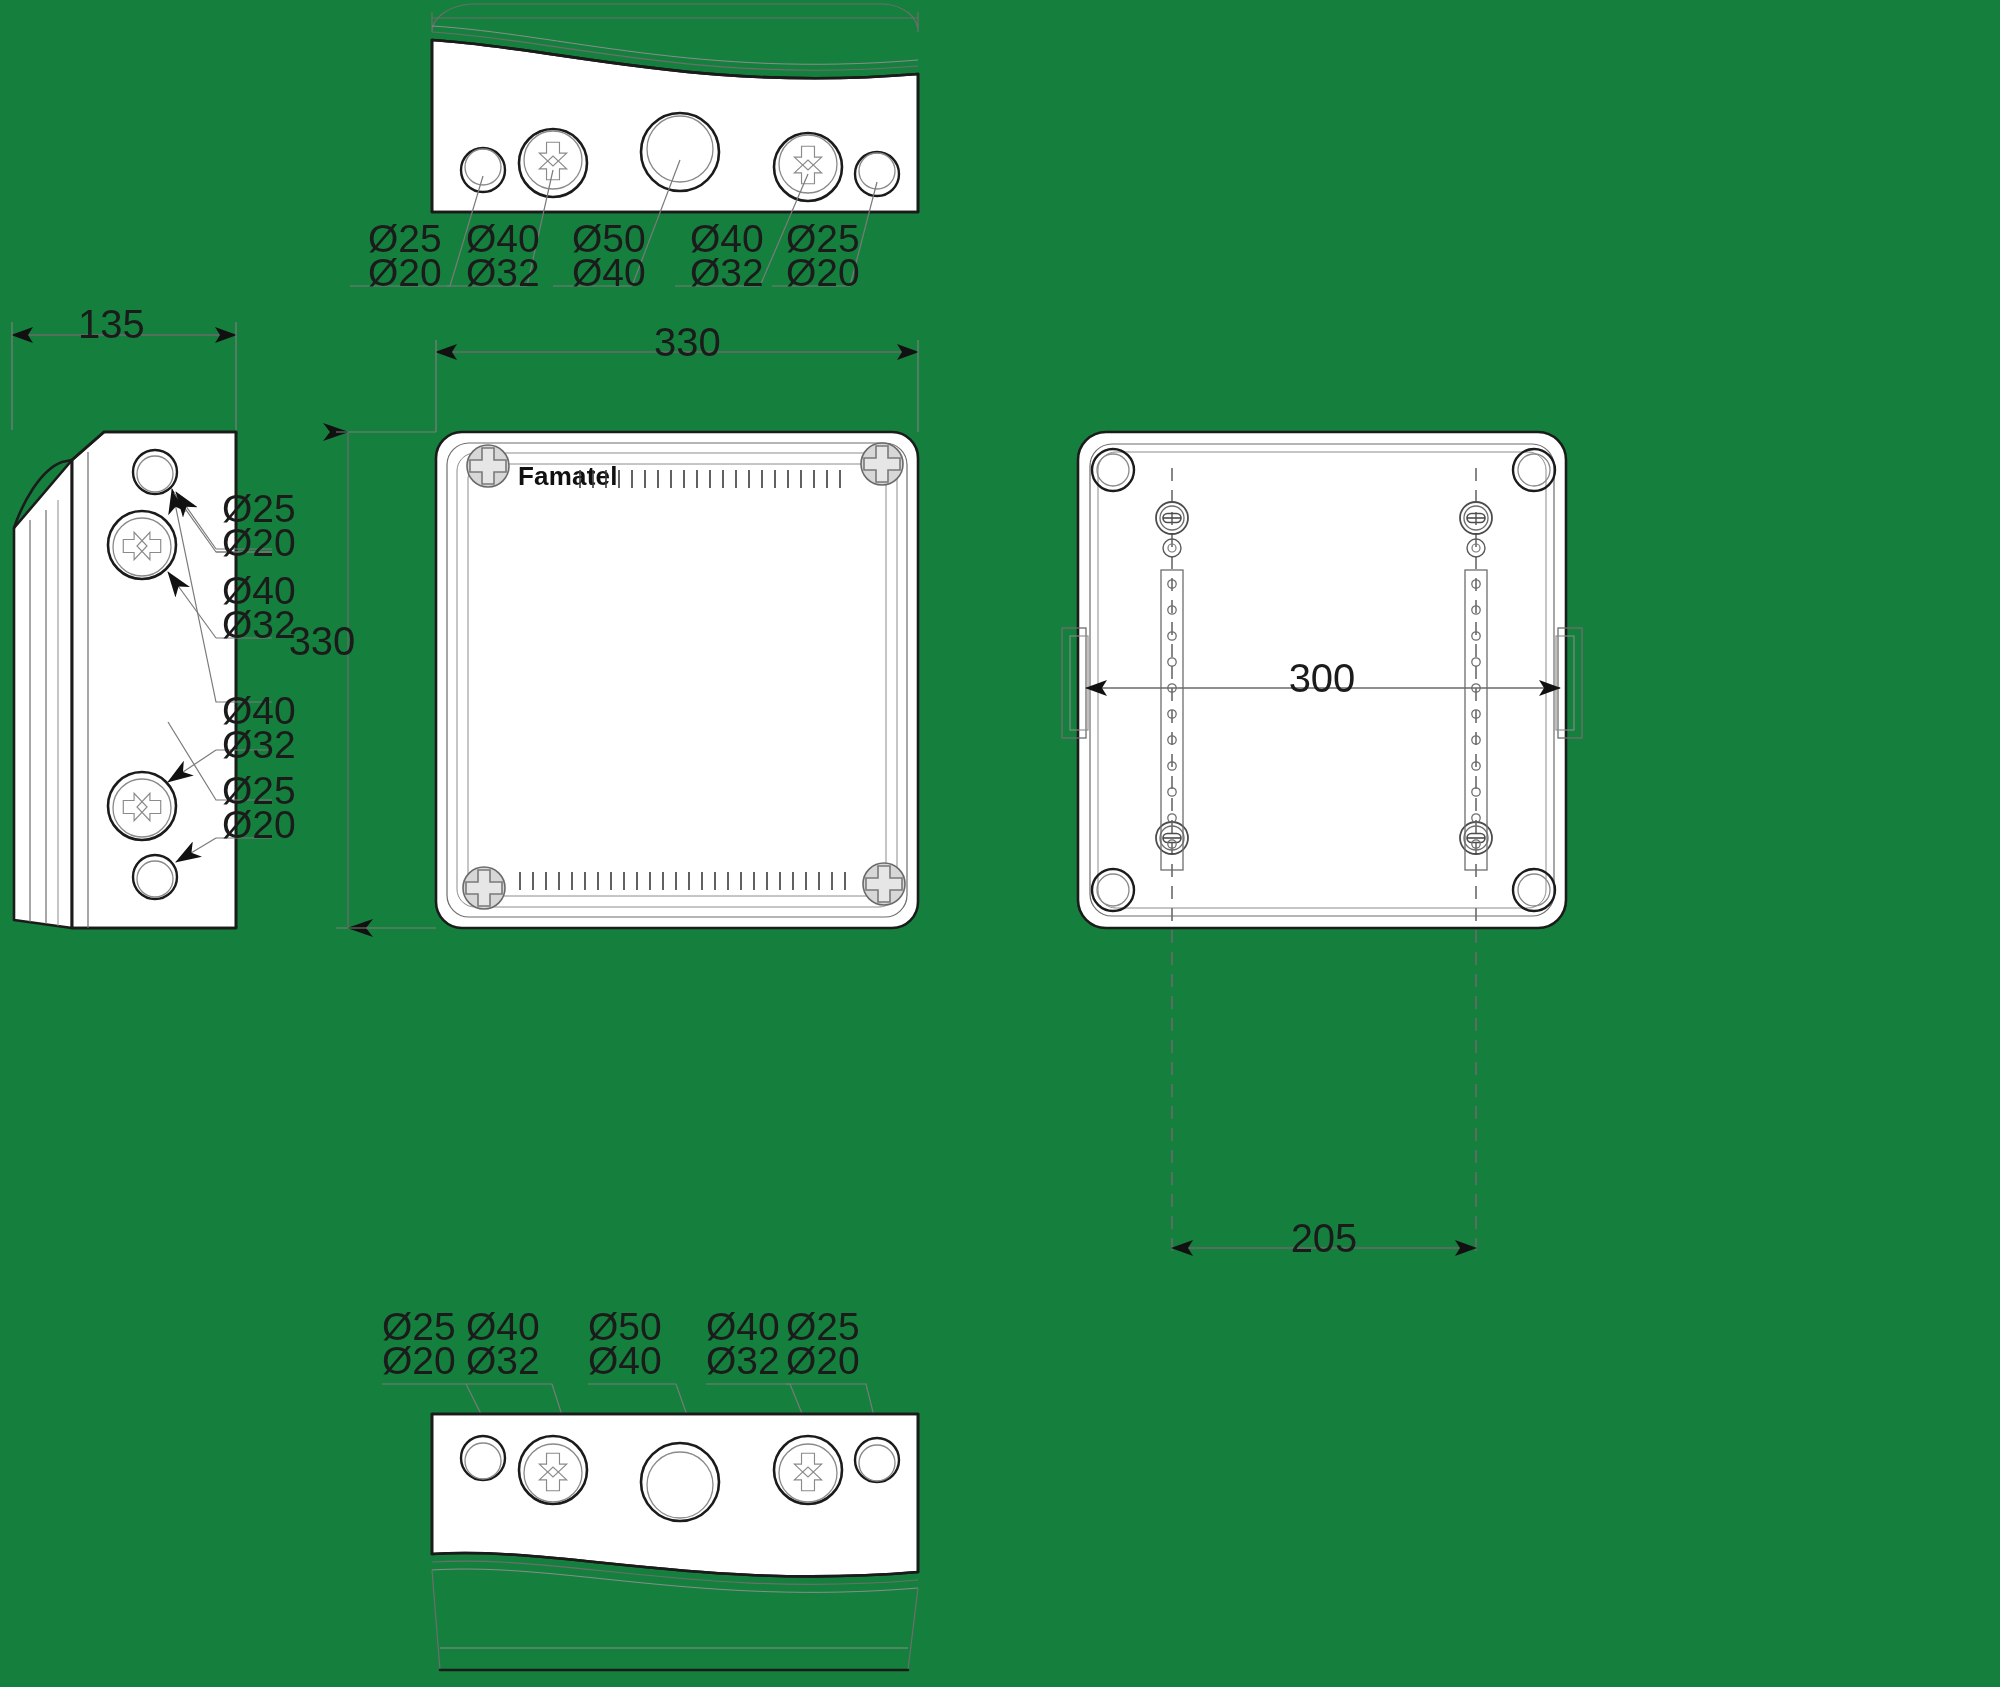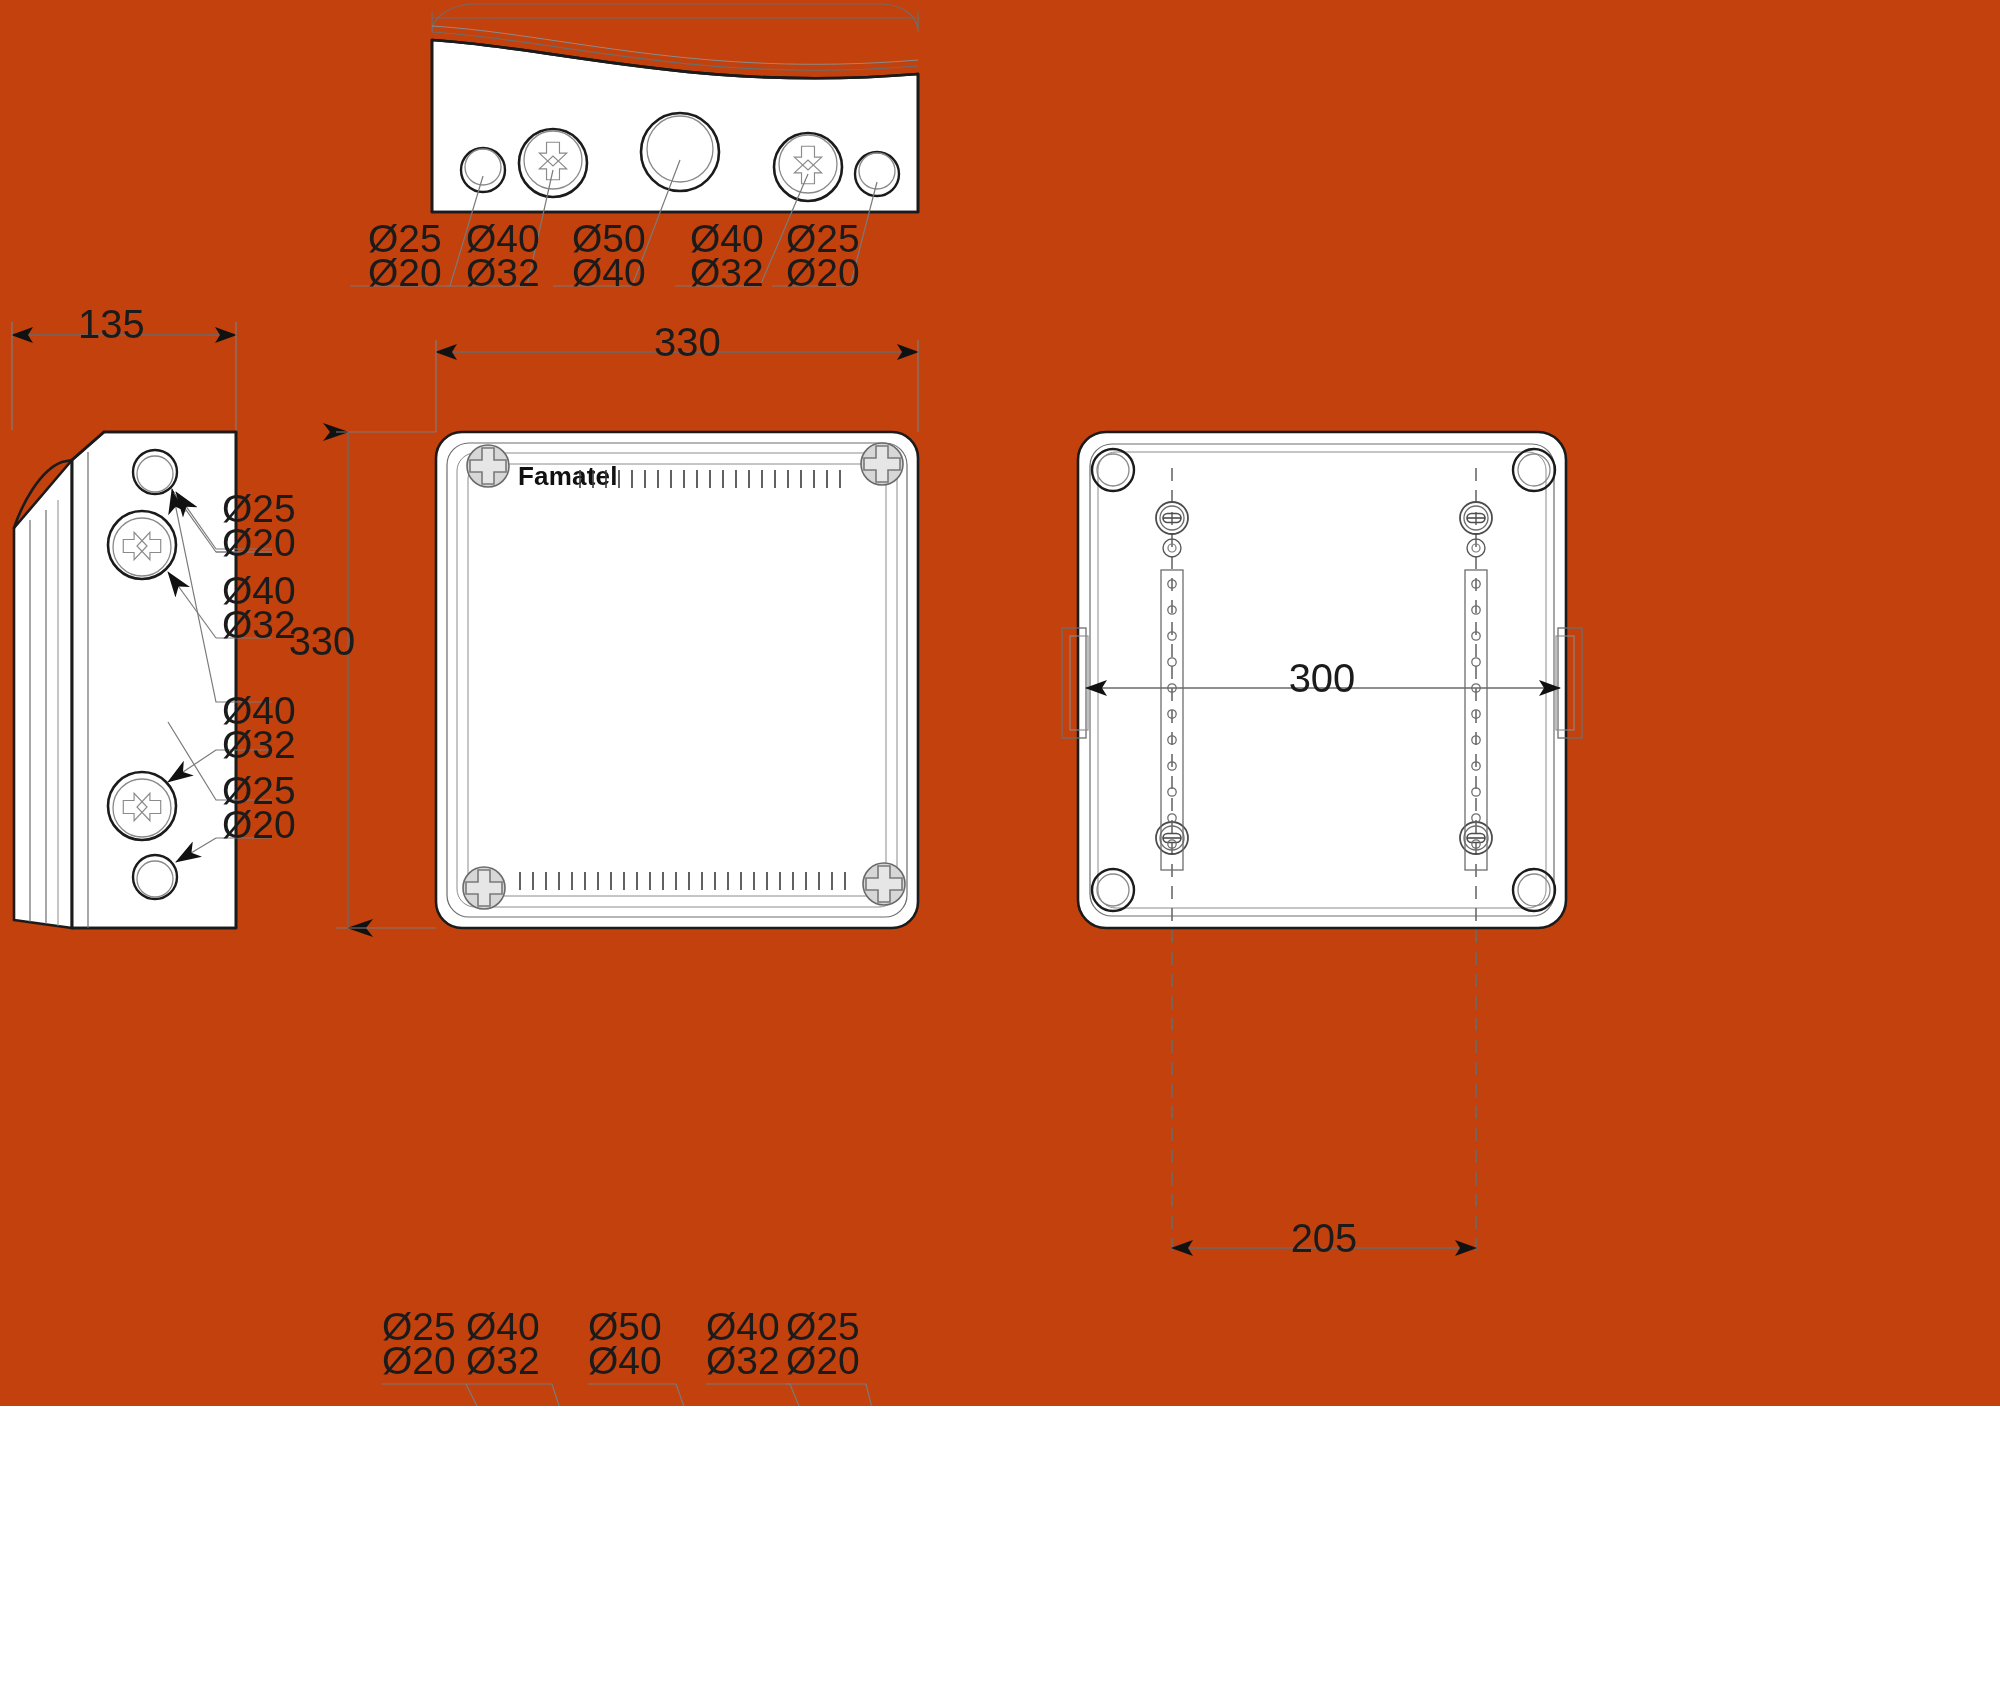--- a/index.html
+++ b/index.html
@@ -1,18 +1,18 @@
 <!DOCTYPE html>
 <html><head>
 <meta charset="utf-8">
 <title>Technical Drawing</title>
 <style>
   html,body{margin:0;padding:0;background:#ffffff;}
   body{font-family:"Liberation Sans", sans-serif;color:#1a1a1a;}
-  #sheet{position:relative;width:2000px;height:1406px;background:#c2410c;overflow:hidden;}
+  #sheet{position:relative;width:2000px;height:1687px;background:#15803d;overflow:hidden;}
   #sheet svg{position:absolute;left:0;top:0;width:2000px;height:1687px;}
   .dimtxt{font-family:"Liberation Sans", sans-serif;font-size:40px;fill:#1b1b1b;}
   .diatxt{font-family:"Liberation Sans", sans-serif;font-size:39px;fill:#1b1b1b;}
   .brand{font-family:"Liberation Sans", sans-serif;font-size:26px;font-weight:bold;fill:#111;letter-spacing:0.2px;}
   .ln{fill:none;stroke:#1b1b1b;stroke-width:2.6;stroke-linejoin:round;stroke-linecap:round;}
   .ln-thin{fill:none;stroke:#6d6d6d;stroke-width:1.2;}
   .ln-vthin{fill:none;stroke:#8c8c8c;stroke-width:1.0;}
   .ln-lead{fill:none;stroke:#7a7a7a;stroke-width:1.2;}
   .ln-dim{fill:none;stroke:#6a6a6a;stroke-width:1.3;}
   .ln-center{fill:none;stroke:#6a6a6a;stroke-width:1.6;stroke-dasharray:13 9;}

